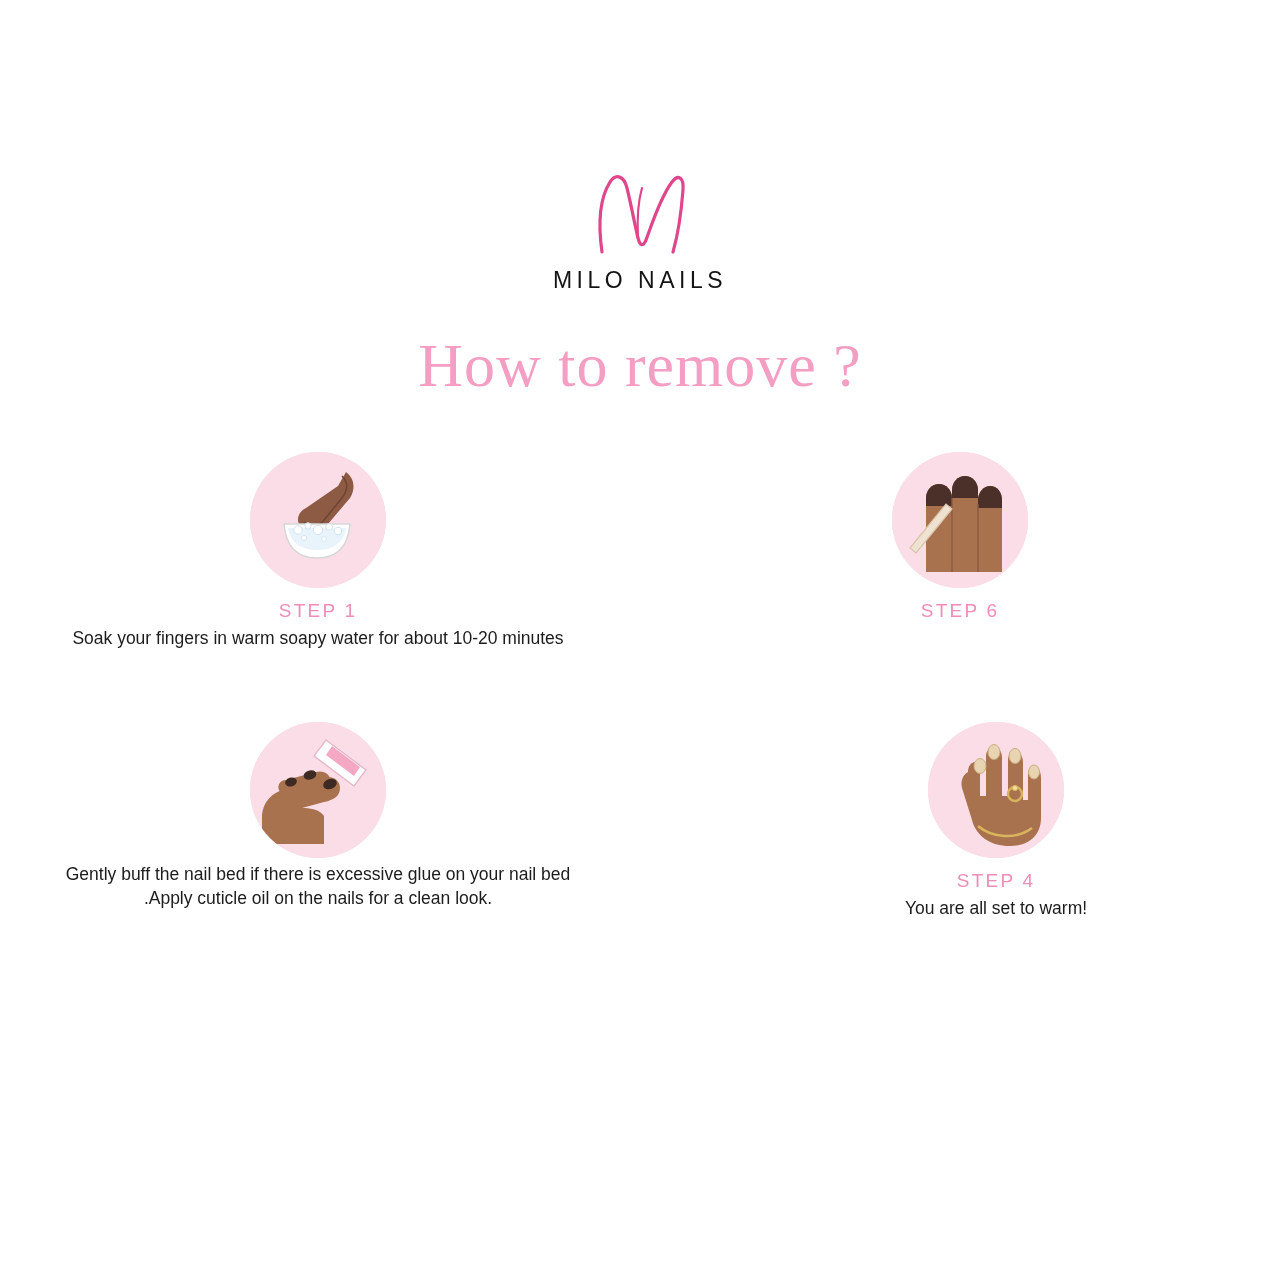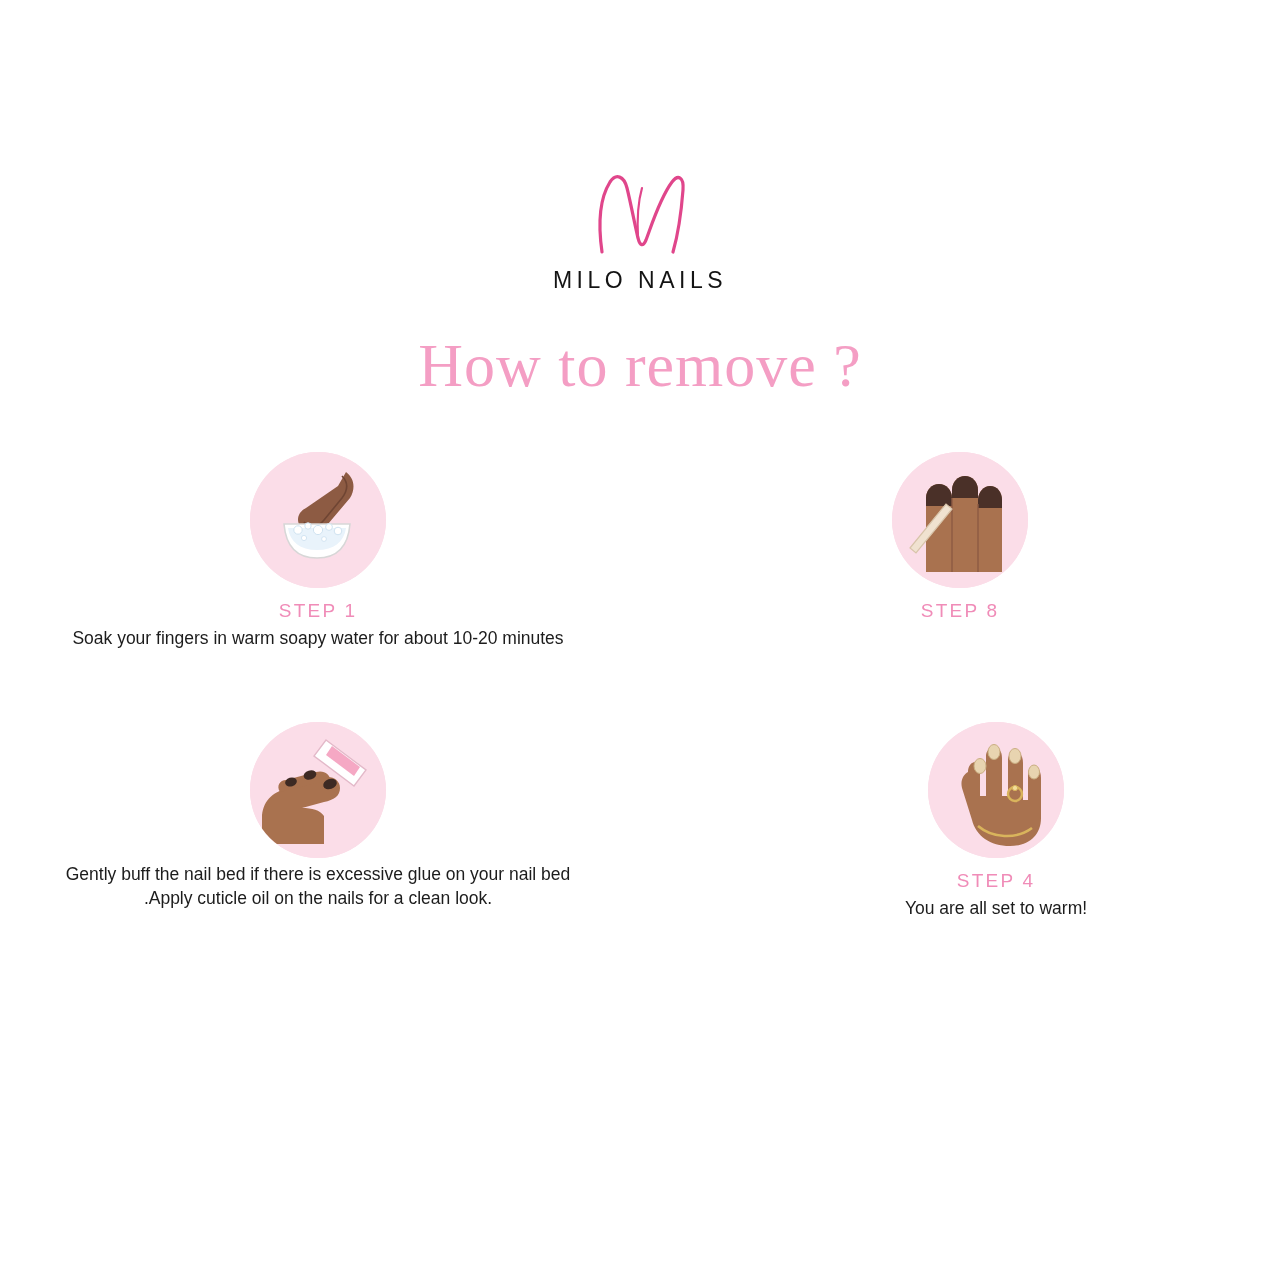--- a/index.html
+++ b/index.html
@@ -153,21 +153,21 @@
 
         <path d="M34 46 C34 38 40 32 47 32 C54 32 60 38 60 46 L60 54 L34 54 Z" fill="#4a3028"></path>
         <path d="M60 38 C60 30 66 24 73 24 C80 24 86 30 86 38 L86 46 L60 46 Z" fill="#4a3028"></path>
         <path d="M86 48 C86 40 92 34 98 34 C105 34 110 40 110 48 L110 56 L86 56 Z" fill="#4a3028"></path>
 
         <path d="M60 46 L60 120 M86 52 L86 120" stroke="#8d5b43" stroke-width="1.4" fill="none"></path>
 
         <path d="M18 96 L54 52 L60 57 L24 101 Z" fill="#f0e2d0" stroke="#d8c4aa" stroke-width="1.2"></path>
       </svg>
     </div>
-    <div class="step-label">STEP 8</div>
+    <div class="step-label">STEP 6</div>
   </div>
 
   <div class="step step-3">
     <div class="circle-wrap">
       <svg viewBox="0 0 136 136" width="136" height="136">
         <rect width="136" height="136" fill="#fbdde8"></rect>
 
         <path d="M12 96 C12 80 22 70 38 66 L72 56 C82 53 90 58 90 66 C90 74 84 78 74 80 L52 86 C62 86 70 88 74 94 L74 122 L12 122 Z" fill="#a9724f"></path>
         <path d="M30 70 C26 64 30 58 36 58 L66 50 C74 48 80 52 80 58" fill="#a9724f"></path>
 

